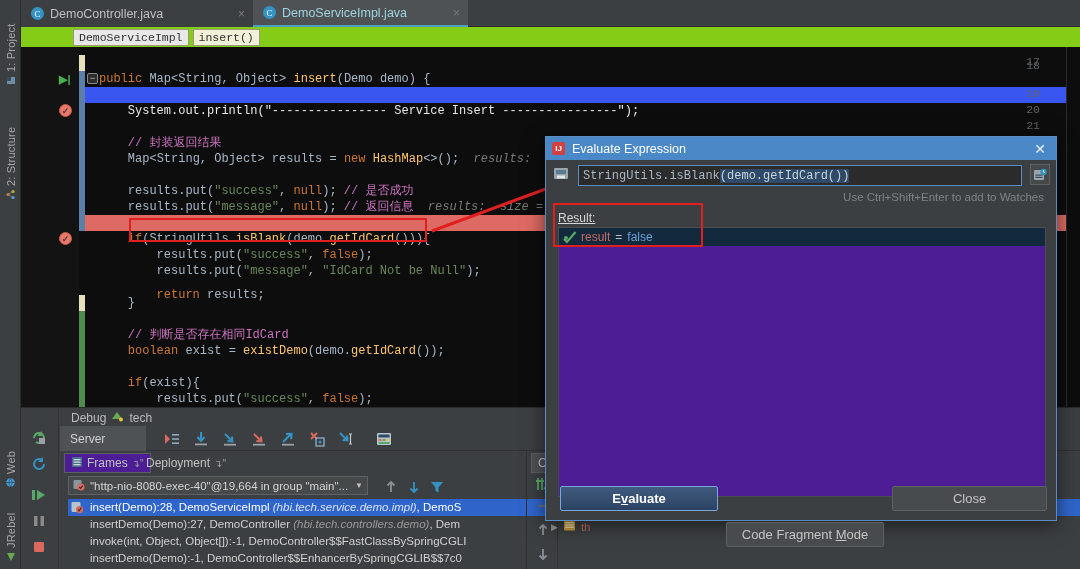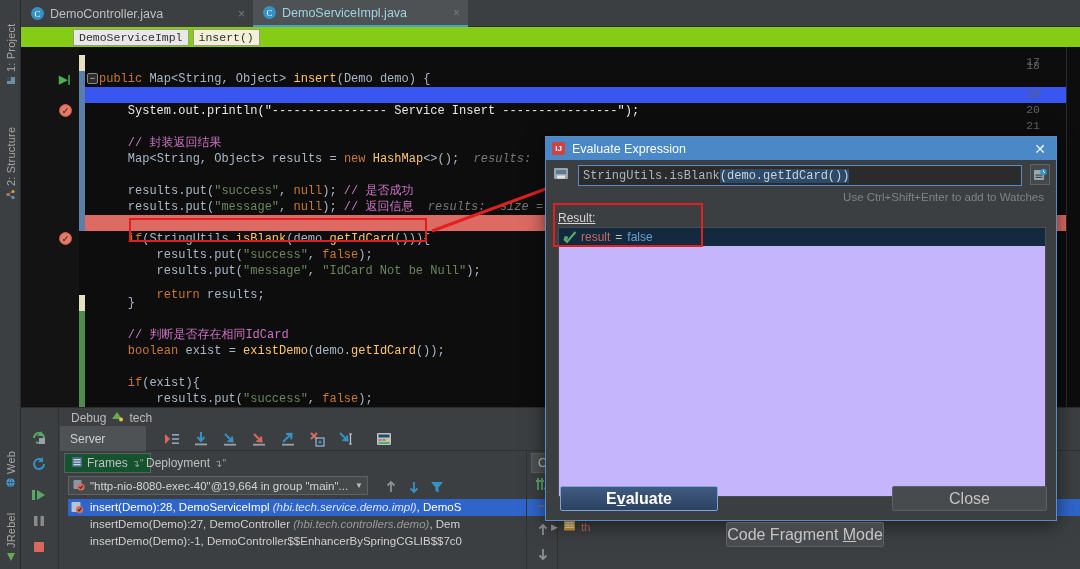--- a/index.html
+++ b/index.html
@@ -158,21 +158,21 @@
     position:absolute; top:4px; width:17px; height:17px;
     display:flex; align-items:center; justify-content:center;
   }
   .tabrow2 {
     position:absolute; left:0; top:25px; right:0; height:23px;
   }
   .subtab {
     position:absolute; top:2px; height:20px; display:flex; align-items:center;
     gap:4px; padding:0 6px; font-size:12px; color:#c0c0c0;
   }
-  .subtab.sel { background:#14532d; border:1px solid #5b5f61; }
+  .subtab.sel { background:#4c1d95; border:1px solid #5b5f61; }
   .framesbar {
     position:absolute; left:0; top:48px; right:0; height:23px;
   }
   .threadsel {
     position:absolute; left:8px; top:2px; width:300px; height:19px;
     background:#45494a; border:1px solid #5e6264;
     display:flex; align-items:center; gap:5px; padding:0 4px;
     font-size:11.5px; color:#d4d4d4; overflow:hidden;
   }
   .frames {
@@ -240,35 +240,35 @@
   .hint {
     position:absolute; right:12px; top:54px; font-size:11.5px; color:#7d8387;
   }
   .resultlbl { position:absolute; left:12px; top:74px; font-size:12px; color:#d4d4d4; }
   .resbox {
     position:absolute; left:7px; top:66px; width:150px; height:44px;
     border:2px solid #e02020;
   }
   .restree {
     position:absolute; left:12px; top:90px; right:10px; height:270px;
-    background:#c4b5fd; border:1px solid #4a4d4f;
+    background:#4c1d95; border:1px solid #4a4d4f;
   }
   .resrow {
     position:absolute; left:0; top:0; right:0; height:18px;
     background:#13293d; display:flex; align-items:center; gap:5px;
     padding-left:22px; font-size:12px;
   }
   .res-name { color:#c76b5f; }
   .res-eq { color:#c0c0c0; }
   .res-val { color:#6a9fd4; }
   .btnrow { position:absolute; left:0; bottom:0; right:0; height:44px; }
   .btn {
     position:absolute; top:10px; height:25px;
     display:flex; align-items:center; justify-content:center;
-    font-size:16px; border-radius:2px;
+    font-size:13px; border-radius:2px;
   }
   .btn.primary {
     left:14px; width:158px; background:linear-gradient(#3f5b80,#2c4262);
     border:1px solid #7aa5d4; color:#ffffff; font-weight:bold;
   }
   .btn.normal {
     background:#484b4d; border:1px solid #5d6163; color:#c4c4c4;
   }
   .btn.b2 { left:180px; width:158px;margin-top:36px; }
   .btn.b3 { left:346px; width:155px; }
@@ -597,20 +597,23 @@
                 <rect x="0.5" y="1" width="9" height="10" fill="#b9c4cc" rx="1"></rect>
                 <circle cx="8.6" cy="8.6" r="3.6" fill="#d9695f"></circle>
                 <path d="M6.9 8.6 L8.1 9.9 L10.4 6.6" stroke="#4a2b26" stroke-width="1.2" fill="none"></path>
               </svg>
           </span><span>insert(Demo):28, DemoServiceImpl </span><span class="pkg">(hbi.tech.service.demo.impl)</span><span>, DemoS</span>
         </div>
         <div class="frow">
           <span>insertDemo(Demo):27, DemoController </span><span class="pkg">(hbi.tech.controllers.demo)</span><span>, Dem</span>
         </div>
         <div class="frow">
+          <span>invoke(int, Object, Object[]):-1, DemoController$$FastClassBySpringCGLI</span>
+        </div>
+        <div class="frow">
           <span>insertDemo(Demo):-1, DemoController$$EnhancerBySpringCGLIB$$7c0</span>
         </div>
       </div>
 
       <div class="outpane">
         <div class="outtab">
           <span>Output</span>
           <span style="font-size:10px;color:#a0a0a0;">↴"</span>
         </div>
         <div class="tbicon" style="left:68px;top:3px;">

